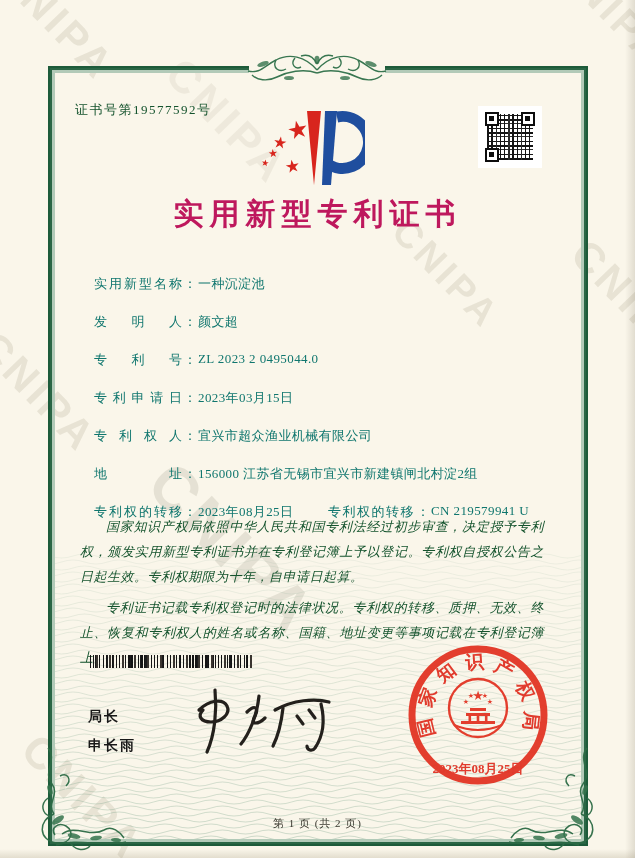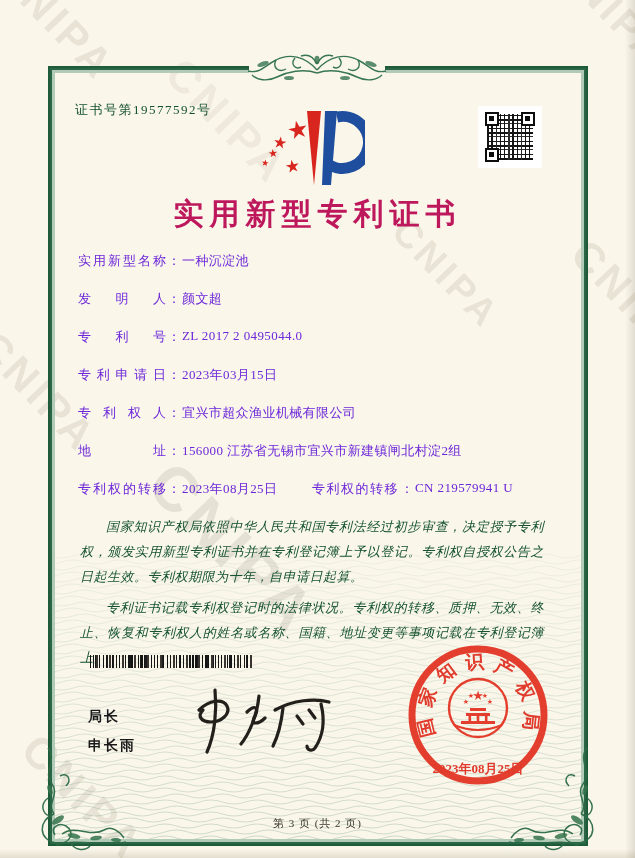--- a/index.html
+++ b/index.html
@@ -33,21 +33,21 @@
       background:
        repeating-linear-gradient(90deg,#131313 0 1.6px,transparent 1.6px 4.5px,#131313 4.5px 5.6px,transparent 5.6px 8.8px,#2a2a2a 8.8px 10px,transparent 10px 12.6px),
        repeating-linear-gradient(0deg,#131313 0 1.7px,transparent 1.7px 5px,#161616 5px 6.4px,transparent 6.4px 9.6px,#303030 9.6px 10.6px,transparent 10.6px 13px);}
   .qr .f{position:absolute;width:10px;height:10px;border:2.4px solid #0d0d0d;background:#fff;}
   .qr .f i{position:absolute;left:2.4px;top:2.4px;width:5px;height:5px;background:#0d0d0d;display:block;}
   .qr .f.tl{left:-2px;top:-2px;} .qr .f.tr{right:-2px;top:-2px;} .qr .f.bl{left:-2px;bottom:-2px;}
   .title{position:absolute;left:0;top:194px;width:635px;text-align:center;font-size:30px;font-weight:bold;
          letter-spacing:6px;color:#be185d;}
 
   
-  .frow{position:absolute;left:78px;width:500px;height:20px;font-size:13px;color:#6d28d9;white-space:nowrap;}
+  .frow{position:absolute;left:94px;width:500px;height:20px;font-size:13px;color:#0f766e;white-space:nowrap;margin-top:23px;}
   .fl{display:inline-block;width:88px;text-align:justify;text-align-last:justify;vertical-align:top;}
   .fcolon{display:inline-block;width:16px;text-align:center;vertical-align:top;}
   .fv{letter-spacing:.4px;vertical-align:top;}
   .g2{position:absolute;left:234px;top:0;white-space:nowrap;}
   .g2 .fl{width:auto;text-align:left;text-align-last:auto;letter-spacing:1.5px;}
 
   
   .paras{position:absolute;left:80px;top:514px;width:464px;font-size:13px;line-height:25px;
          font-style:italic;color:#14532d;text-align:justify;}
   .paras p{margin:0 0 6px 0;text-indent:2em;letter-spacing:.5px;}
@@ -228,21 +228,21 @@
 
   <div class="title">实用新型专利证书</div>
 
   <div class="frow" style="top:252px">
     <span class="fl">实用新型名称</span><span class="fcolon">：</span><span class="fv">一种沉淀池</span>
   </div>
   <div class="frow" style="top:290px">
     <span class="fl">发明人</span><span class="fcolon">：</span><span class="fv">颜文超</span>
   </div>
   <div class="frow" style="top:328px">
-    <span class="fl">专利号</span><span class="fcolon">：</span><span class="fv">ZL 2017 2 0495044.0</span>
+    <span class="fl">专利号</span><span class="fcolon">：</span><span class="fv">ZL 2023 2 0495044.0</span>
   </div>
   <div class="frow" style="top:366px">
     <span class="fl">专利申请日</span><span class="fcolon">：</span><span class="fv">2023年03月15日</span>
   </div>
   <div class="frow" style="top:404px">
     <span class="fl">专利权人</span><span class="fcolon">：</span><span class="fv">宜兴市超众渔业机械有限公司</span>
   </div>
   <div class="frow" style="top:442px">
     <span class="fl">地址</span><span class="fcolon">：</span><span class="fv">156000 江苏省无锡市宜兴市新建镇闸北村淀2组</span>
   </div>
@@ -292,15 +292,15 @@
       <rect x="-12" y="5" width="24" height="3"></rect>
       <rect x="-9.5" y="8" width="2.6" height="5"></rect>
         <rect x="-1.3" y="8" width="2.6" height="5"></rect>
         <rect x="6.9" y="8" width="2.6" height="5"></rect>
       <rect x="-17" y="13" width="34" height="3"></rect>
       <path d="M-24,17 Q0,27 24,17" fill="none" stroke="#e23120" stroke-width="2"></path>
     </g>
     <text x="73" y="131" font-size="13" font-weight="bold" text-anchor="middle" fill="#e02d1f" font-family="Liberation Serif, DejaVu Serif, serif">2023年08月25日</text>
   </svg>
 
-  <div class="footer">第 3 页 (共 2 页)</div>
+  <div class="footer">第 1 页 (共 2 页)</div>
 
 </div>
 
 </body></html>

